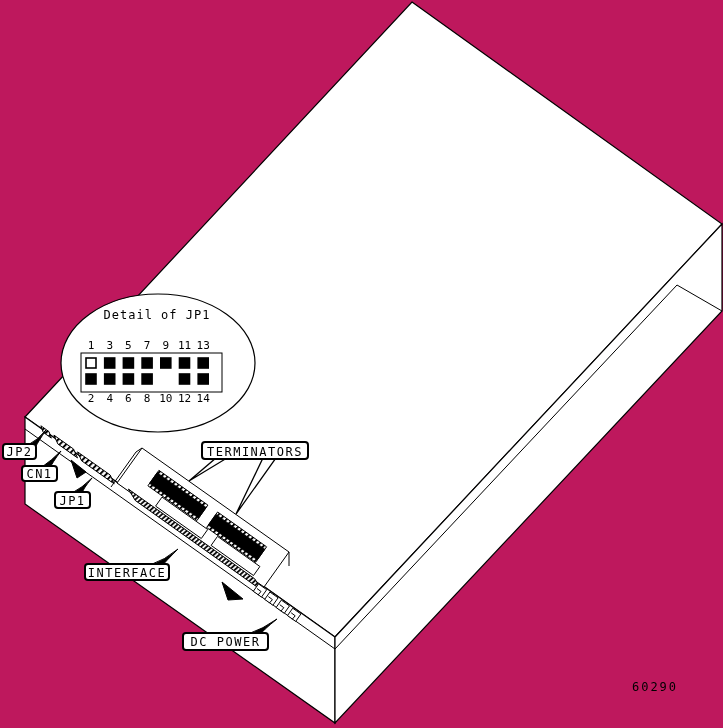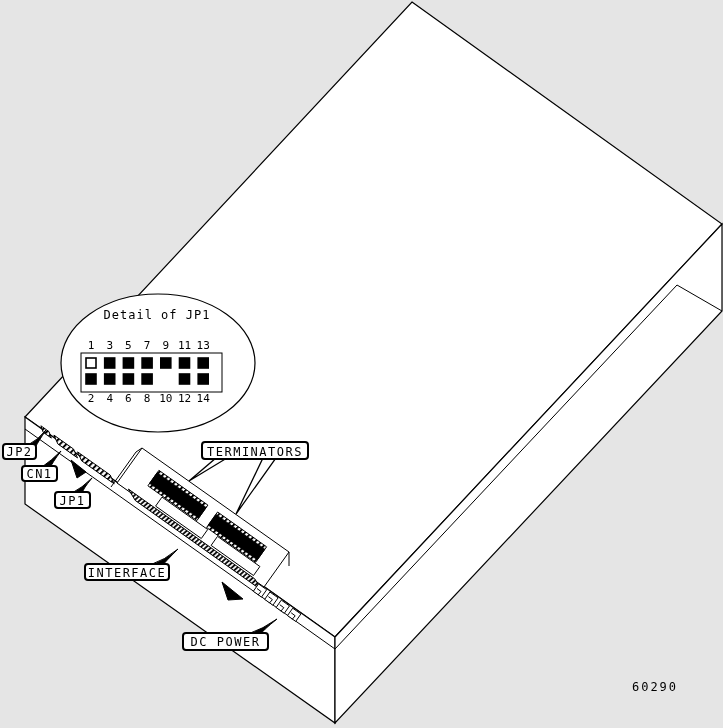--- a/index.html
+++ b/index.html
@@ -1,16 +1,16 @@
 <!DOCTYPE html>
 <html><head>
 <meta charset="utf-8">
 <style>
   html,body{margin:0;padding:0;background:#ffffff;}
-  .stage{width:723px;height:728px;position:relative;background:#e5e5e5;}
+  .stage{width:723px;height:728px;position:relative;background:#be185d;}
   svg{display:block;}
   .outline{fill:#ffffff;stroke:#000000;stroke-width:1.2;}
   .thin{fill:none;stroke:#000000;stroke-width:1;}
   .hatched{fill:url(#hatch);stroke:#000000;stroke-width:1;}
   .hatchdense{fill:url(#hatchDense);stroke:#000000;stroke-width:1;}
   .chip{fill:#000000;stroke:#000000;stroke-width:0.8;}
   .whitepart{fill:#ffffff;stroke:#000000;stroke-width:1;}
   .blacktail{fill:#000000;stroke:#000000;stroke-width:1;}
   .whitetail{fill:#ffffff;stroke:#000000;stroke-width:1.3;}
   .calloutbox{fill:#ffffff;stroke:#000000;stroke-width:2;}

